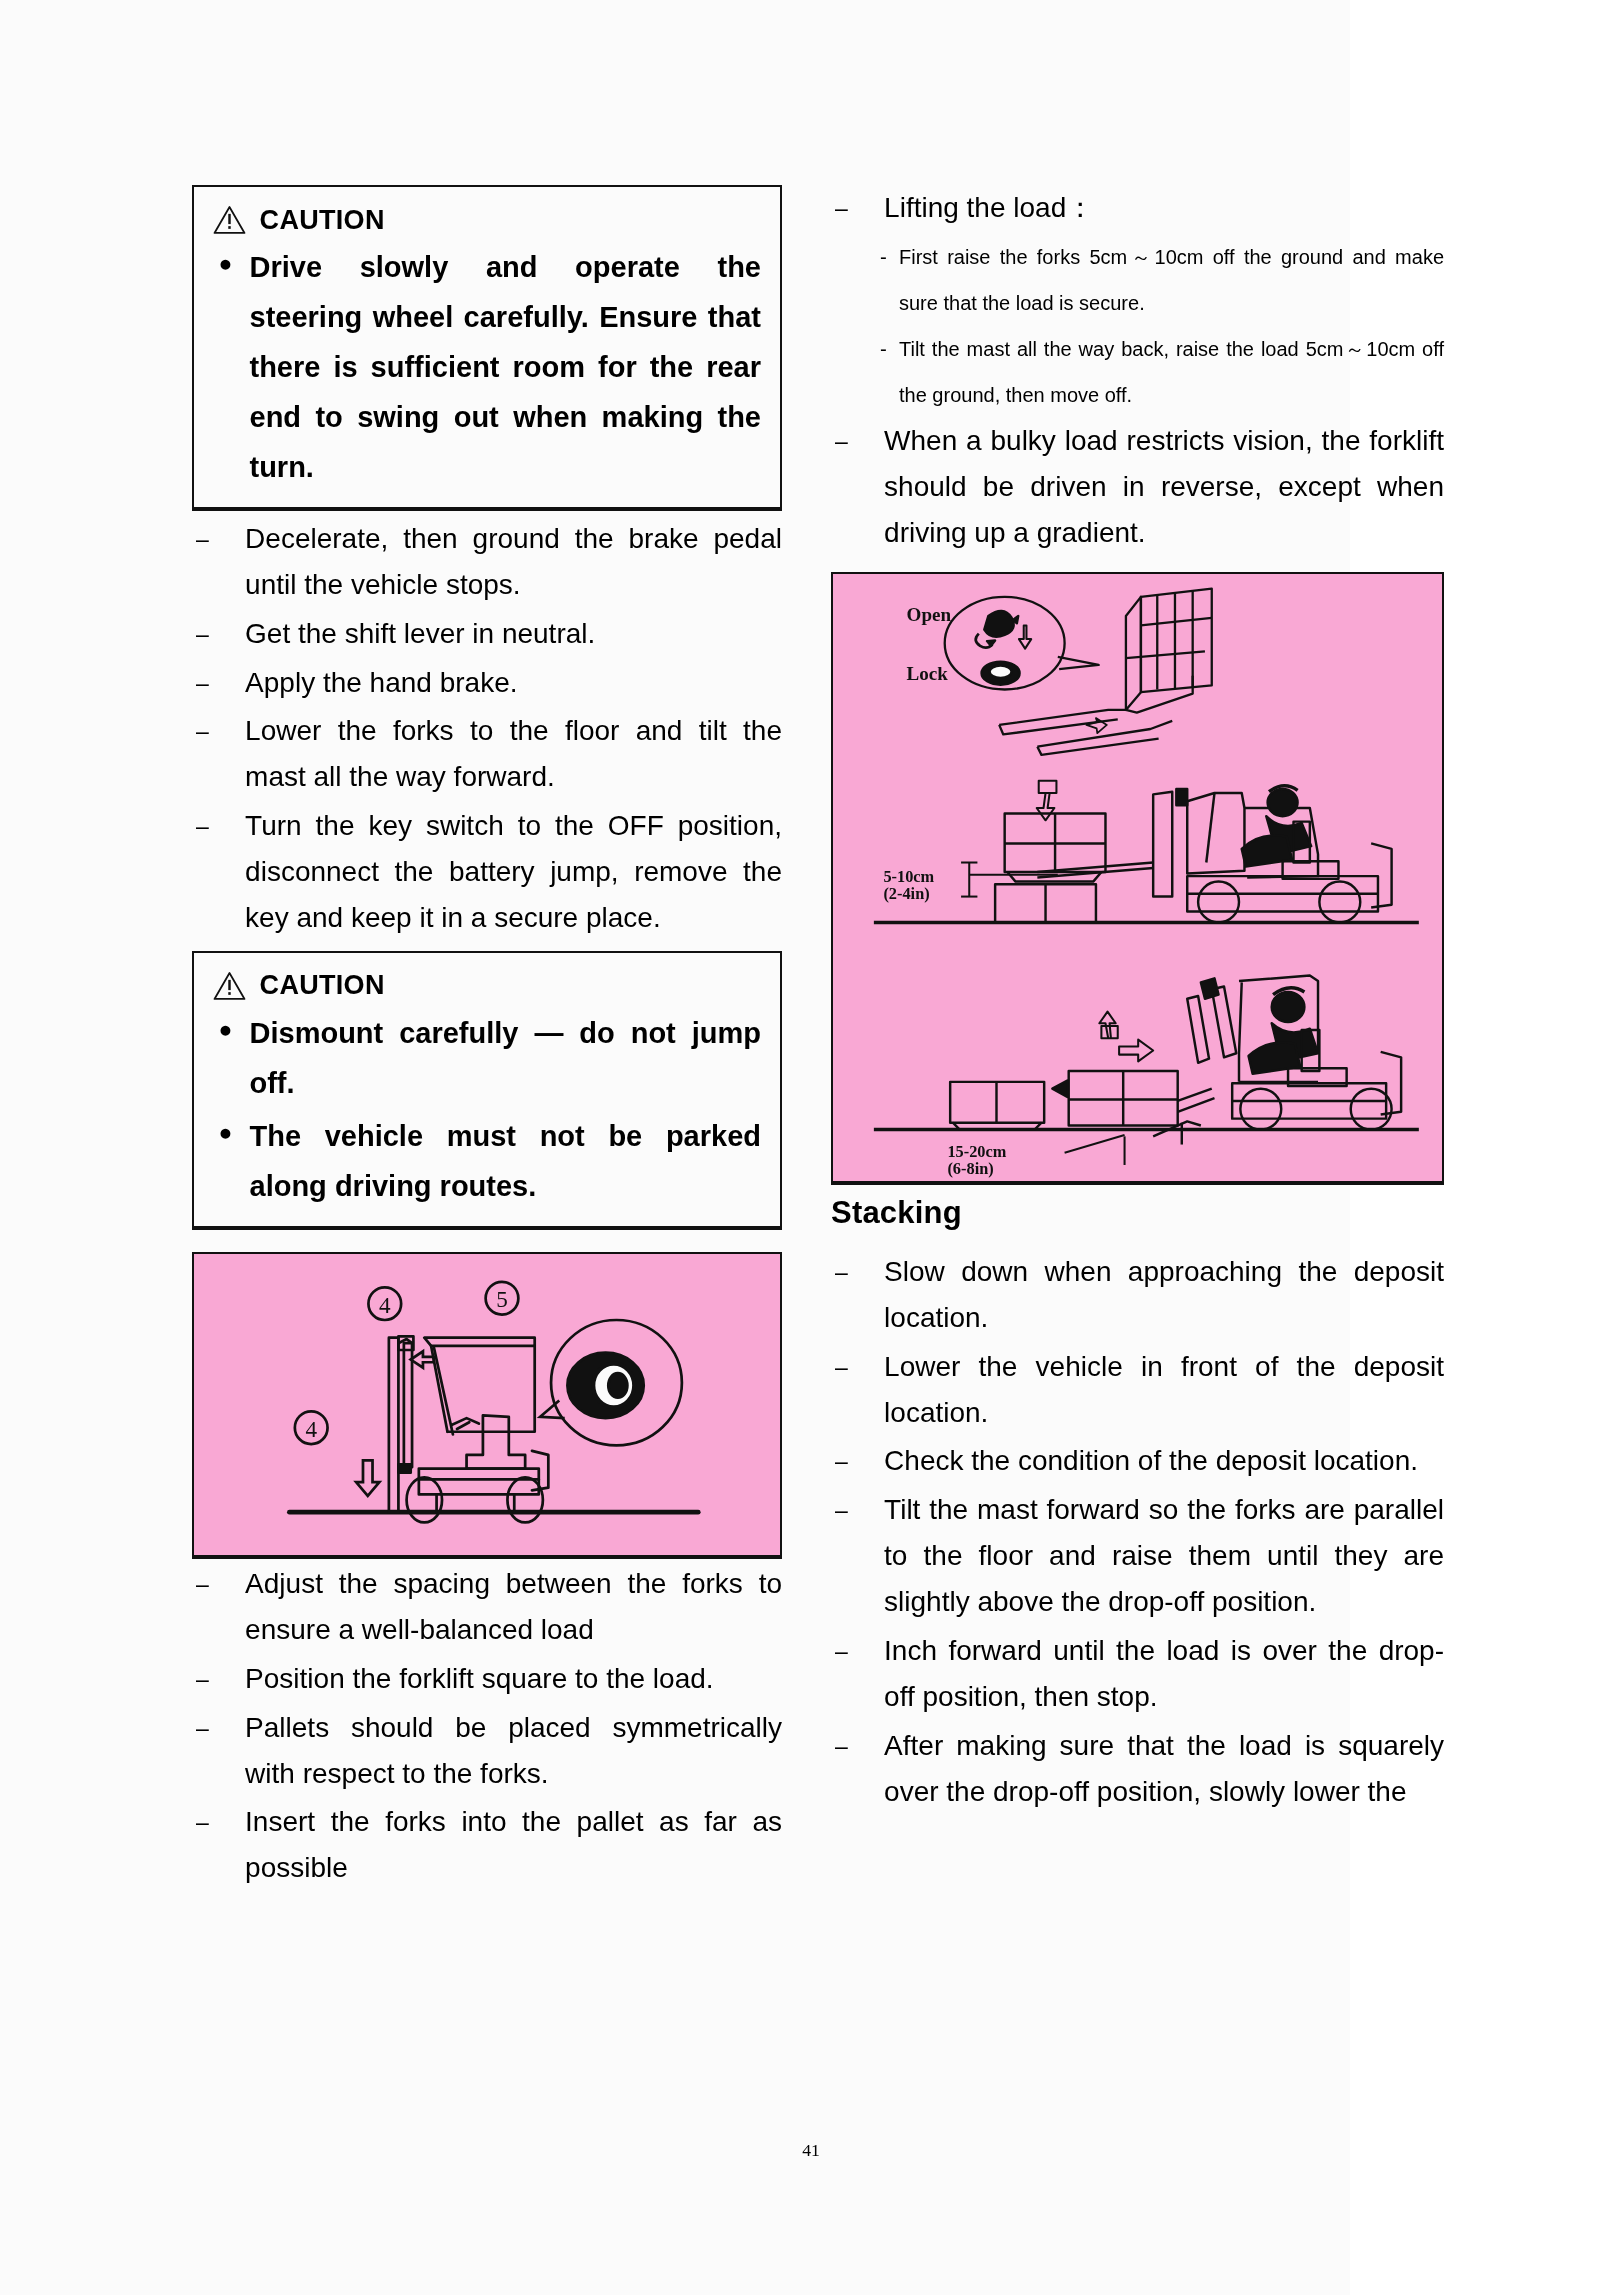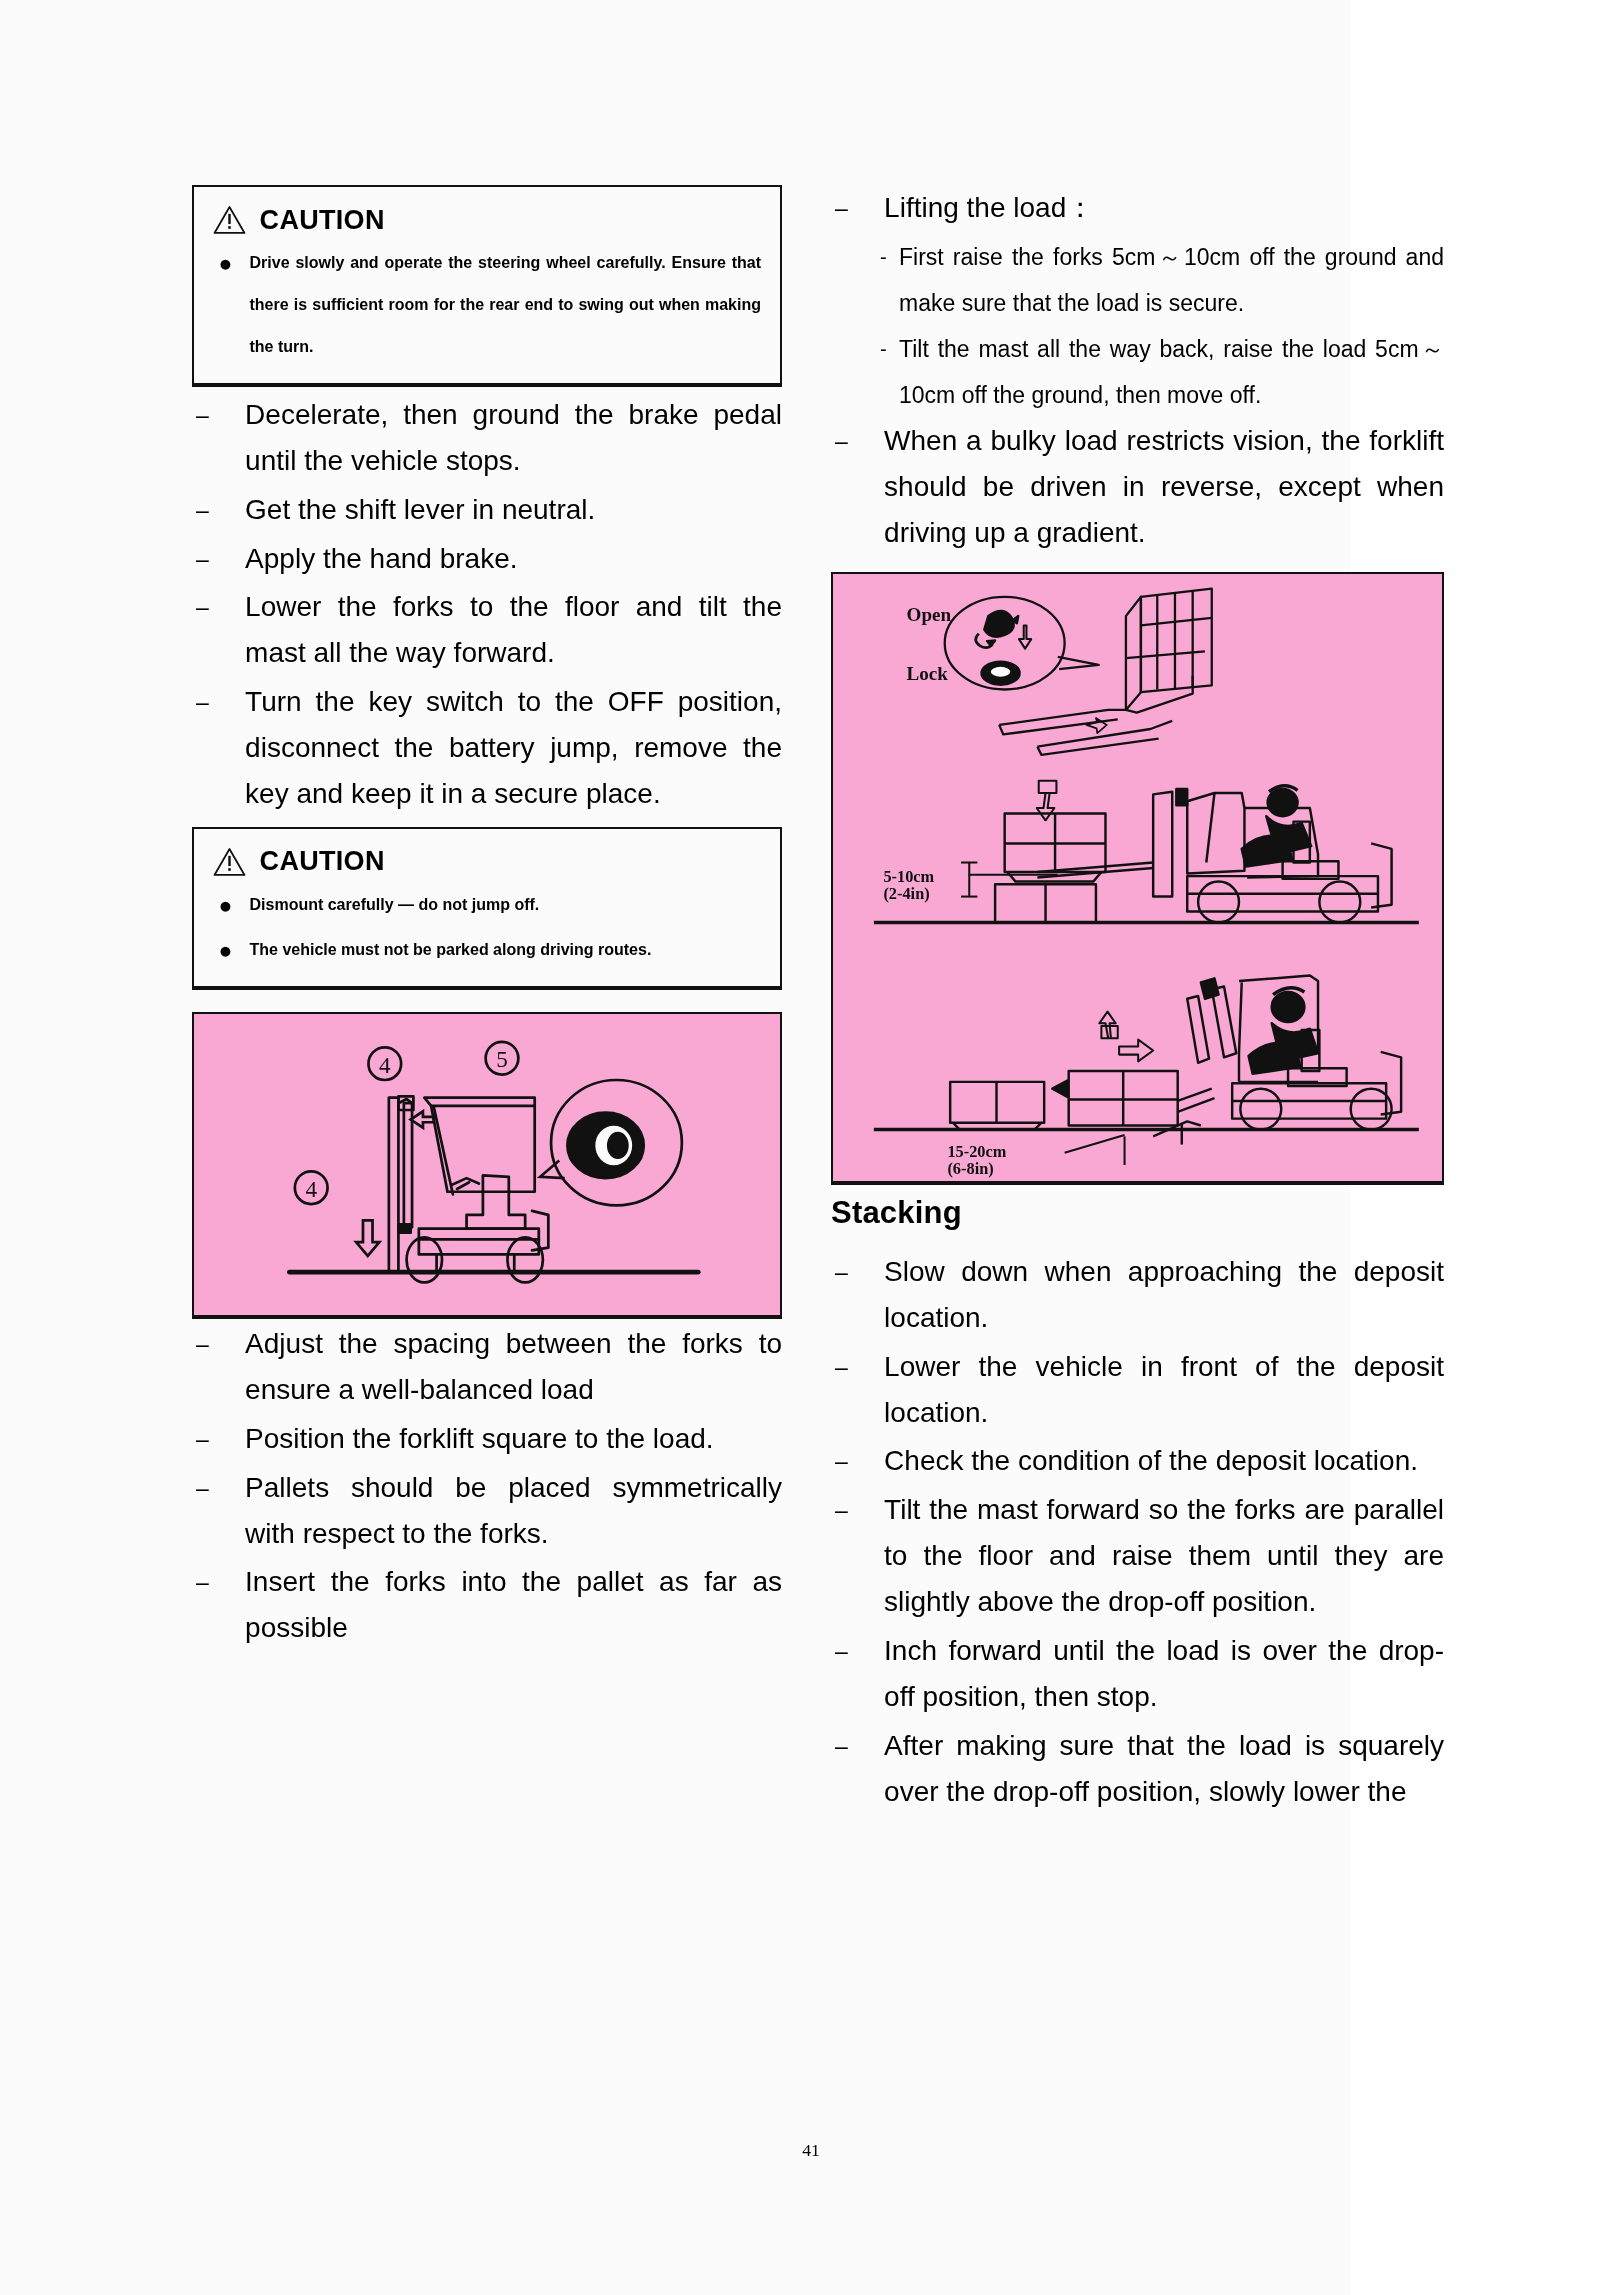--- a/index.html
+++ b/index.html
@@ -70,23 +70,23 @@
   }
   .bullet-dot {
     flex: 0 0 31px;
     font-size: 23px;
     line-height: 42px;
     text-align: left;
     padding-left: 5.5px;
   }
   .caution-text {
     flex: 1;
-    font-size: 16px;
+    font-size: 29px;
     font-weight: 700;
-    line-height: 42px;
+    line-height: 50px;
     text-align: justify;
     text-justify: inter-word;
     hyphens: none;
   }
 
   
   h2.section {
     font-size: 31px;
     font-weight: 700;
     margin: 12.3px 0 17.7px 0;
@@ -129,21 +129,21 @@
     display: flex;
     align-items: flex-start;
   }
   .subdash {
     flex: 0 0 19px;
     font-size: 20.4px;
     line-height: 46px;
   }
   .sub-text {
     flex: 1;
-    font-size: 23px;
+    font-size: 20px;
     line-height: 46px;
     text-align: justify;
     text-justify: inter-word;
     text-align-last: left;
   }
   .sub-wrap { padding-left: 49px; }
 
   
   .figure-box {
     border: 2px solid #111;

